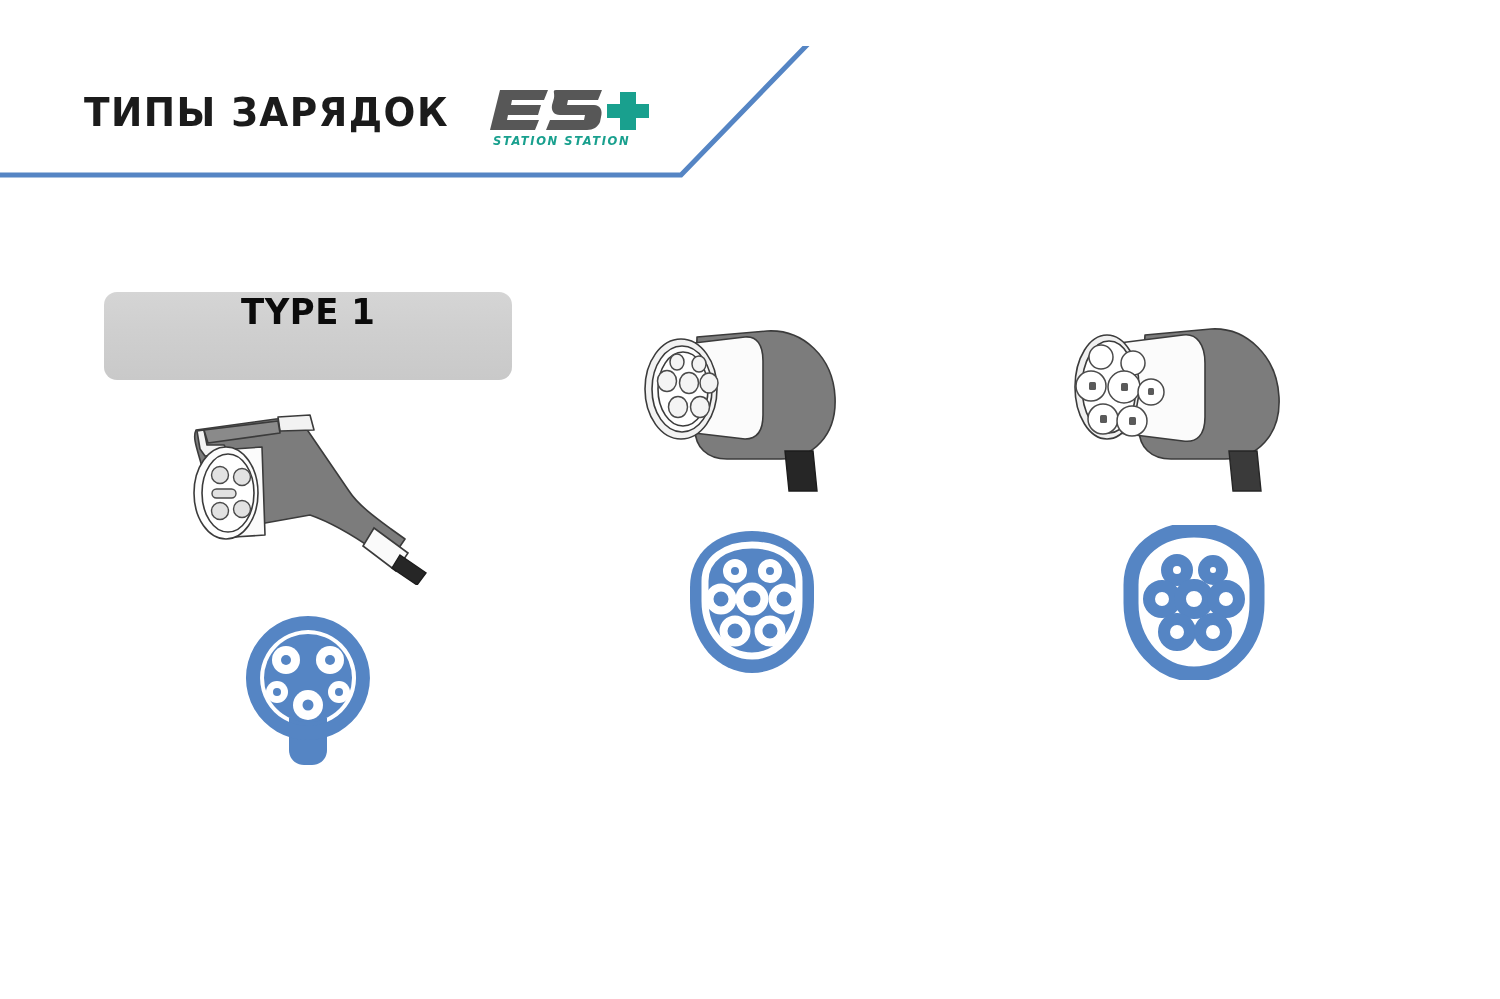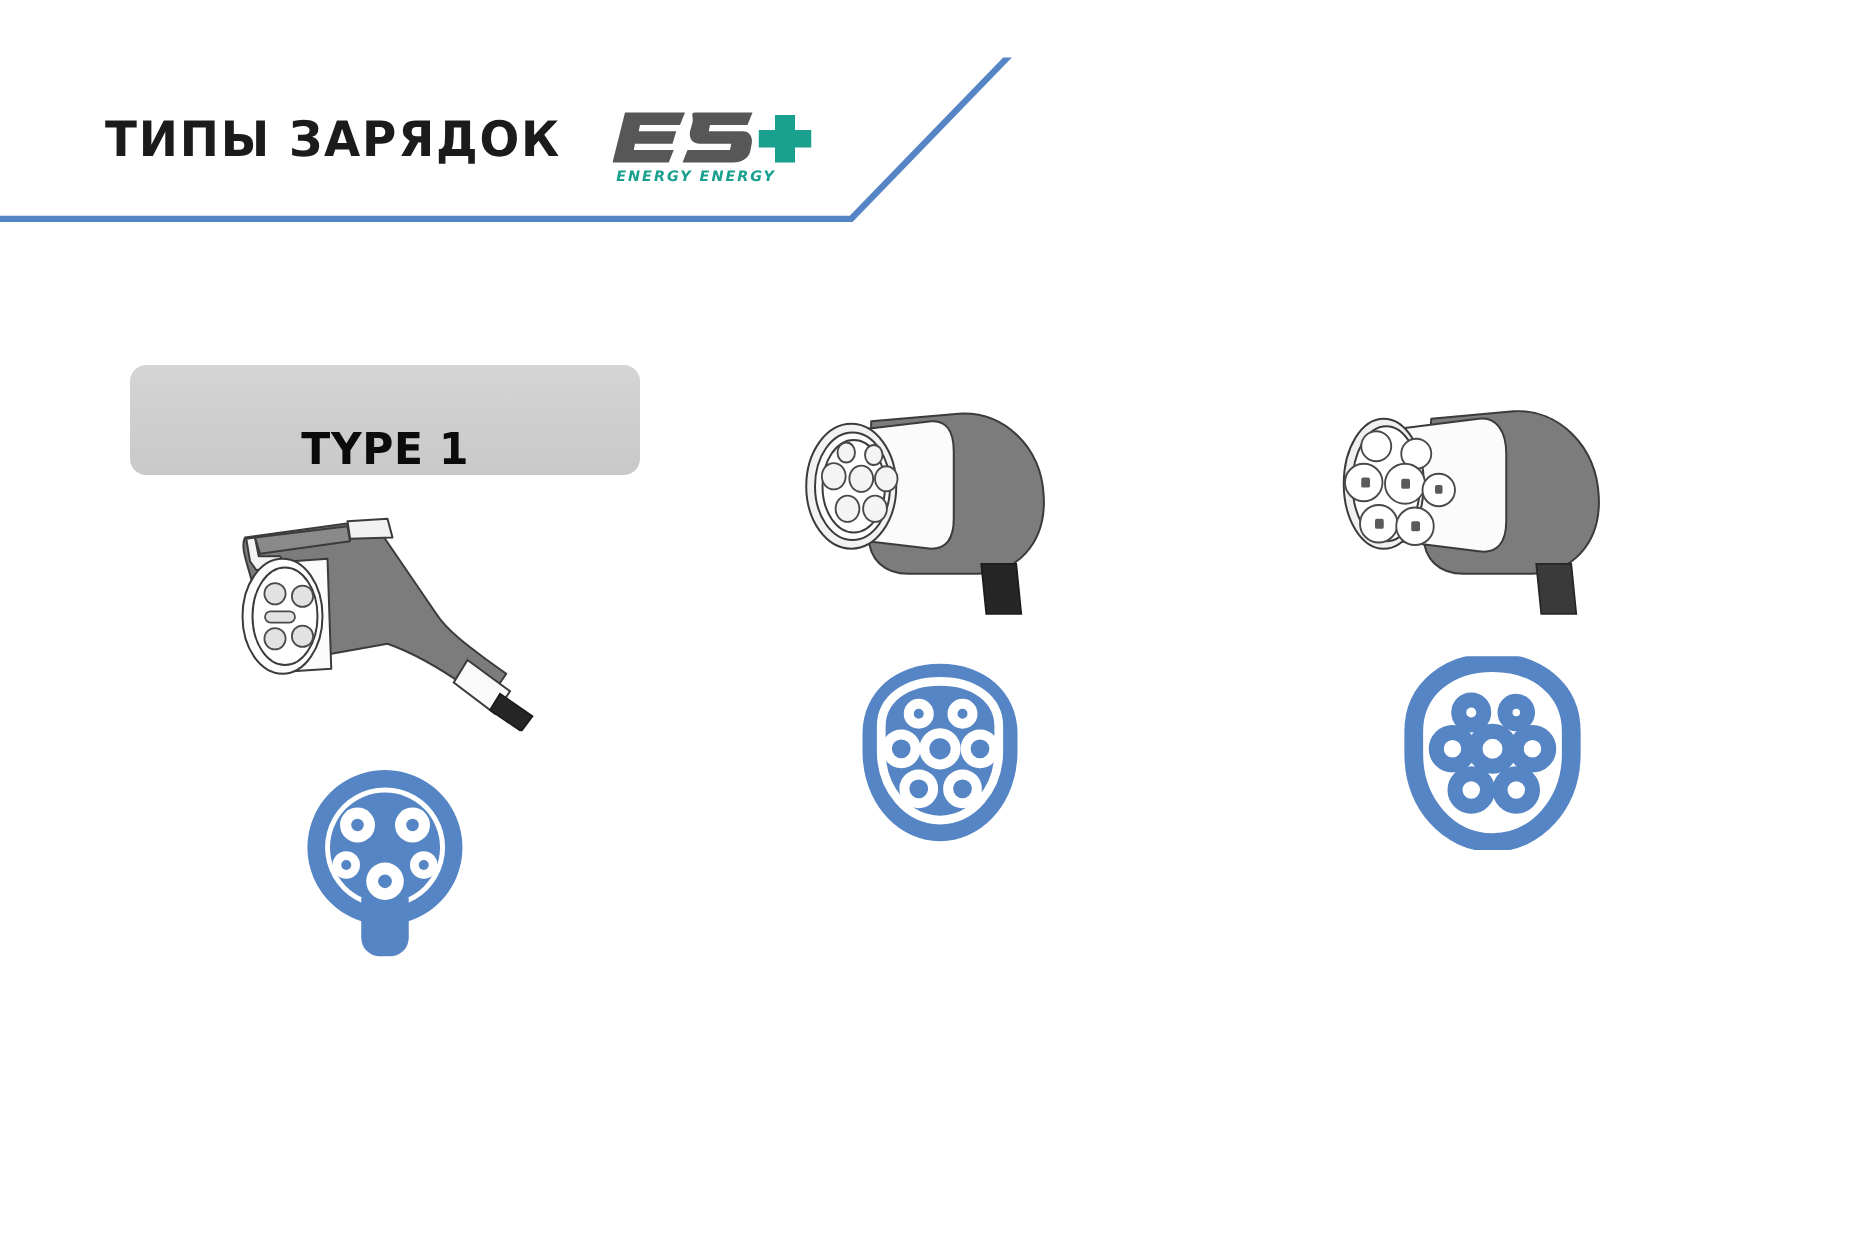--- a/index.html
+++ b/index.html
@@ -91,21 +91,21 @@
   .col-1 { left: 548px; }
   .col-2 { left: 990px; }
   .col-2 .type-card { width: 408px; }
 
   .type-card {
     width: 408px;
     height: 88px;
     border-radius: 13px;
     background: linear-gradient(180deg, #d5d5d5 0%, #cfcfcf 45%, #c9c9c9 100%);
     display: flex;
-    align-items: flex-end;
+    align-items: flex-start;
     justify-content: center;
     box-sizing: border-box;
   }
   .type-card-label {
     font-family: "DejaVu Sans", sans-serif;
     font-size: 35px;
     font-weight: 700;
     letter-spacing: 0.5px;
     color: #0b0b0b;
     transform: scaleX(0.97);
@@ -147,21 +147,21 @@
     <svg class="logo-mark" viewBox="0 0 160 52" width="160" height="52">
 
       <path d="M10,6 L58,6 L54,16 L22,16 L21,21 L51,21 L48,31 L18,31 L17,36 L49,36 L45,46 L0,46 Z" fill="#575757"></path>
 
       <path d="M66,6 L112,6 L108,16 L78,16 L77,21 L104,21 C110,21 113,26 111,33 L110,38
                C108,43 103,46 97,46 L56,46 L60,36 L94,36 L95,31 L70,31 C64,31 61,27 62,21 L64,14
                C65,9 62,6 66,6 Z" fill="#575757"></path>
 
       <path d="M130,8 L146,8 L146,20 L159,20 L159,34 L146,34 L146,46 L130,46 L130,34 L117,34 L117,20 L130,20 Z" fill="#19a08e"></path>
     </svg>
-    <div class="logo-sub">ENERGY ENERGY</div>
+    <div class="logo-sub">STATION STATION</div>
   </div>
 </div>
 
 <div id="columns">
 
   <div class="column col-0">
 
     <div class="type-card">
       <span class="type-card-label">TYPE 1</span>
     </div>

